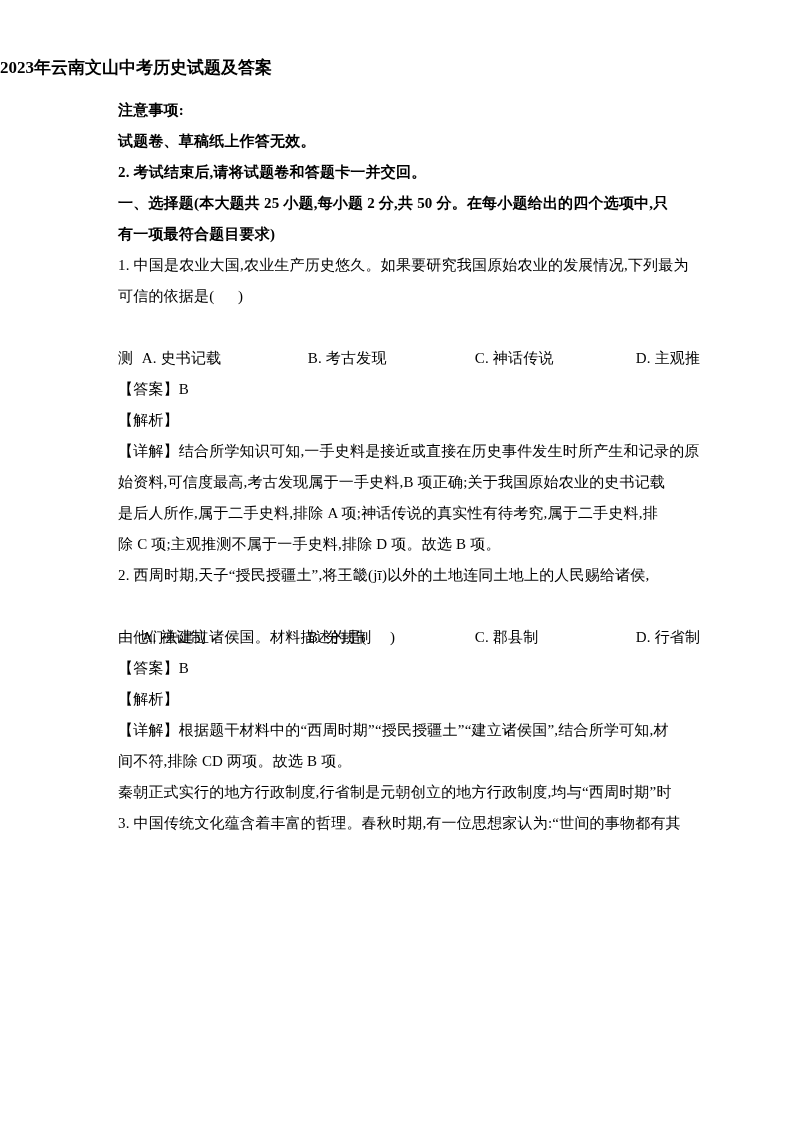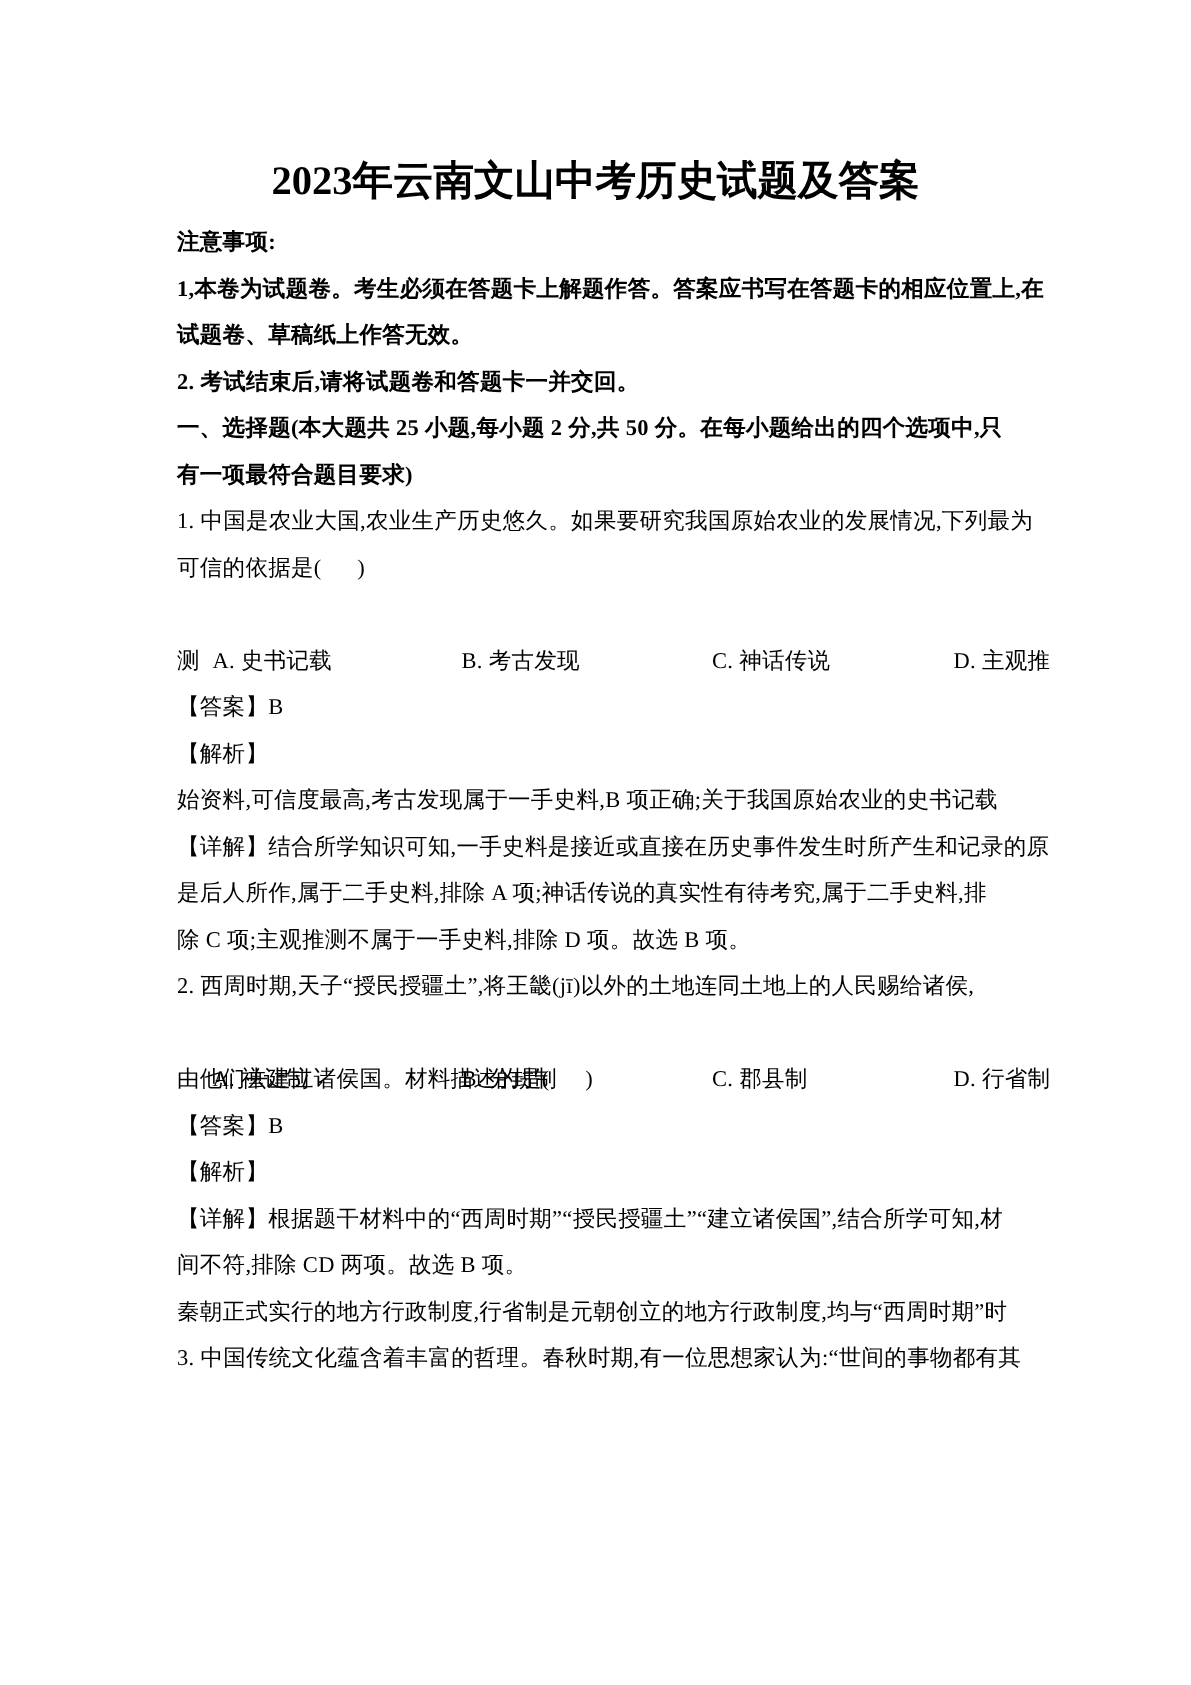--- a/index.html
+++ b/index.html
@@ -11,25 +11,25 @@
     background: #ffffff;
     color: #000000;
     font-family: "Liberation Serif", "DejaVu Serif", serif;
     overflow: hidden;
   }
   .content {
     padding-left: 118px;
     padding-right: 108px;
   }
   .doc-title {
-    margin-top: 104px;
+    margin-top: 52px;
     line-height: 32px;
-    font-size: 27px;
+    font-size: 17px;
     font-weight: bold;
-    text-align: center;
+    text-align: left;
     white-space: pre;
   }
   .lines { margin-top: 11px; }
   .ln {
     font-size: 15px;
     line-height: 31px;
     height: 31px;
     white-space: pre;
     letter-spacing: 0.2px;
   }
@@ -41,37 +41,36 @@
   .w3 { width: 161px; }
 </style>
 </head>
 <body>
 
 <div class="page">
   <div class="doc-title">2023年云南文山中考历史试题及答案</div>
   <div class="content lines">
 
     <div class="ln b">注意事项:</div>
-    <div class="ln b">1,本卷为试题卷。考生必须在答题卡上解题作答。答案应书写在答题卡的相应位置上,在</div>
     <div class="ln b">试题卷、草稿纸上作答无效。</div>
     <div class="ln b">2. 考试结束后,请将试题卷和答题卡一并交回。</div>
 
     <div class="ln b">一、选择题(本大题共 25 小题,每小题 2 分,共 50 分。在每小题给出的四个选项中,只</div>
     <div class="ln b">有一项最符合题目要求)</div>
 
     <div class="ln">1. 中国是农业大国,农业生产历史悠久。如果要研究我国原始农业的发展情况,下列最为</div>
     <div class="ln">可信的依据是(      )</div>
     <div class="ln">
       <span class="opt w1">A. 史书记载</span><span class="opt w2">B. 考古发现</span><span class="opt w3">C. 神话传说</span><span class="opt">D. 主观推</span>
     </div>
     <div class="ln">测</div>
     <div class="ln">【答案】B</div>
     <div class="ln">【解析】</div>
+    <div class="ln">【详解】结合所学知识可知,一手史料是接近或直接在历史事件发生时所产生和记录的原</div>
     <div class="ln">始资料,可信度最高,考古发现属于一手史料,B 项正确;关于我国原始农业的史书记载</div>
-    <div class="ln">【详解】结合所学知识可知,一手史料是接近或直接在历史事件发生时所产生和记录的原</div>
     <div class="ln">是后人所作,属于二手史料,排除 A 项;神话传说的真实性有待考究,属于二手史料,排</div>
     <div class="ln">除 C 项;主观推测不属于一手史料,排除 D 项。故选 B 项。</div>
 
     <div class="ln">2. 西周时期,天子“授民授疆土”,将王畿(jī)以外的土地连同土地上的人民赐给诸侯,</div>
     <div class="ln">
       <span class="opt w1">A. 禅让制</span><span class="opt w2">B. 分封制</span><span class="opt w3">C. 郡县制</span><span class="opt">D. 行省制</span>
     </div>
     <div class="ln">由他们去建立诸侯国。材料描述的是(      )</div>
     <div class="ln">【答案】B</div>
     <div class="ln">【解析】</div>

